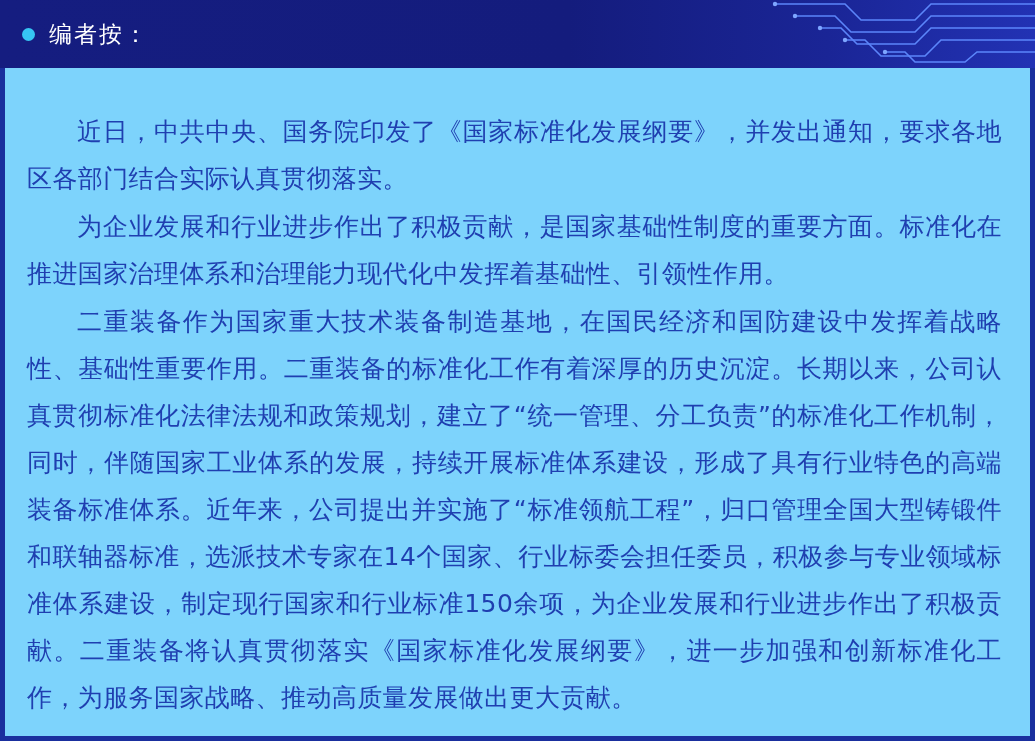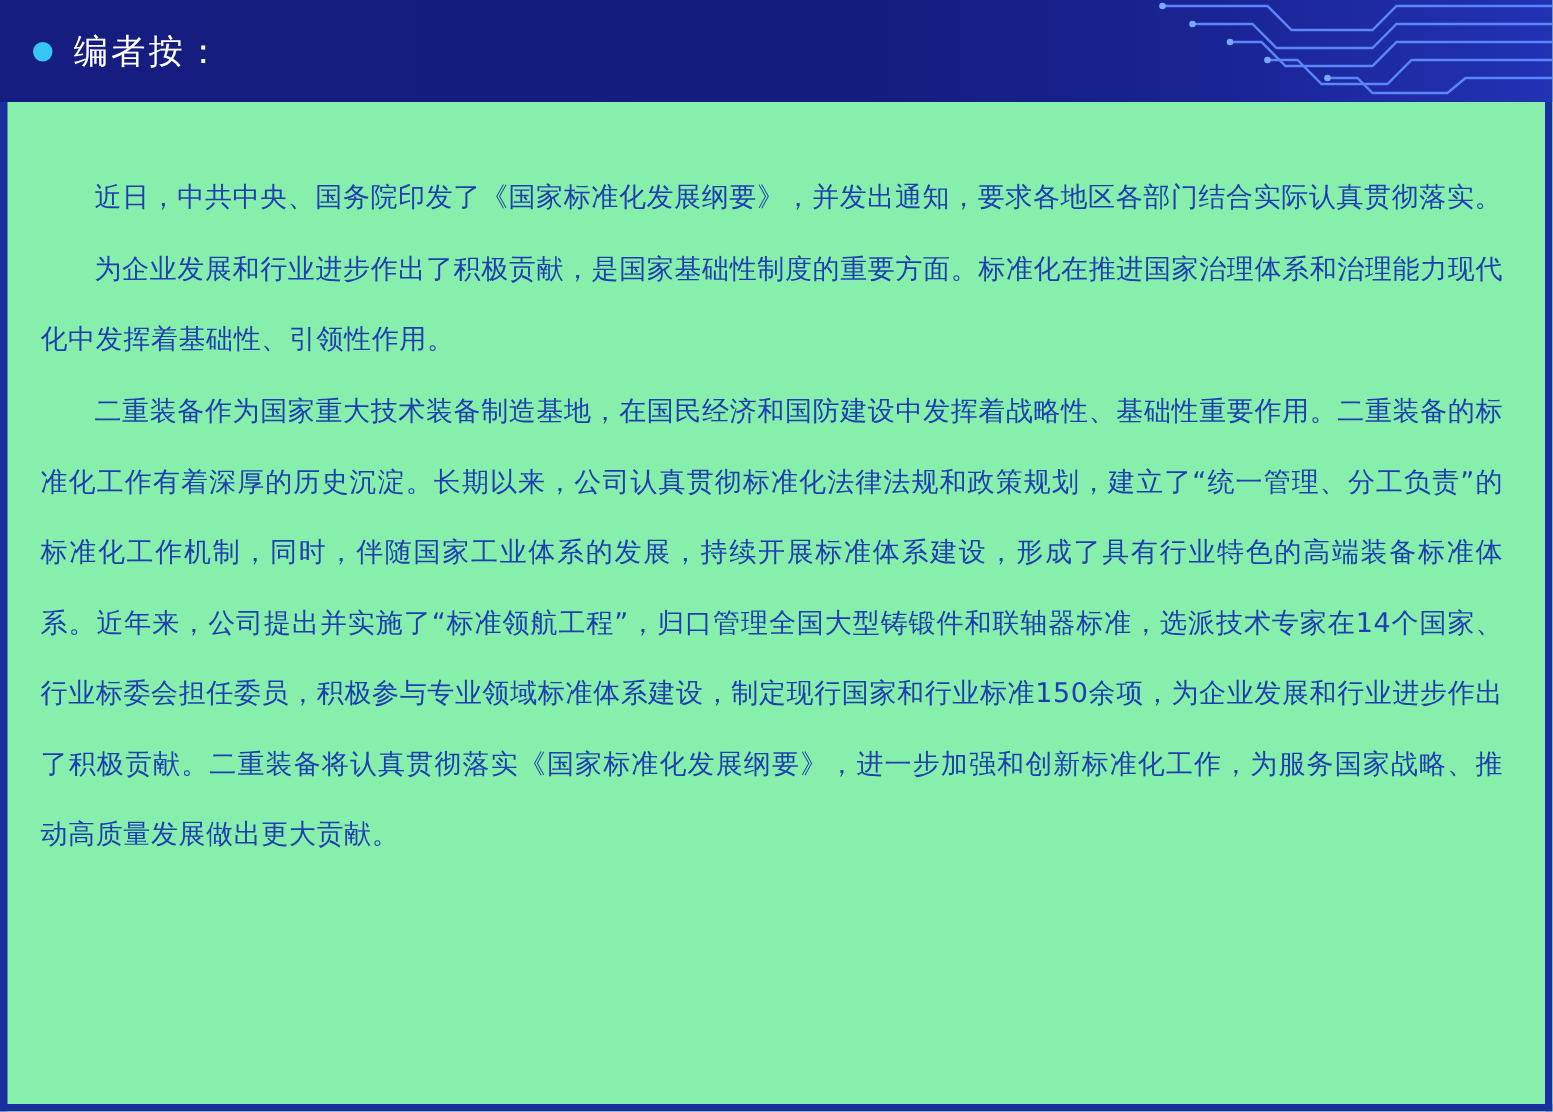--- a/index.html
+++ b/index.html
@@ -10,21 +10,21 @@
     width: 1035px;
     height: 741px;
     background: #eef2fb;
     font-family: "Liberation Sans", sans-serif;
     overflow: hidden;
   }
   .page {
     position: relative;
     width: 1035px;
     height: 741px;
-    background: #86efac;
+    background: #7dd3fc;
     box-sizing: border-box;
     border-left: 5px solid #1a2f9e;
     border-right: 5px solid #1a2f9e;
     border-bottom: 5px solid #1a2f9e;
   }
   
   .header {
     position: absolute;
     left: -5px;
     top: 0;
@@ -69,21 +69,21 @@
     position: absolute;
     left: 0;
     top: 68px;
     right: 0;
     bottom: 0;
     padding: 40px 28px 10px 22px;
     box-sizing: border-box;
   }
   .para {
     color: #1f3fb0;
-    font-size: 18px;
+    font-size: 25px;
     line-height: 47px;
     text-indent: 2em;
     margin: 0 0 1px 0;
     text-align: justify;
     font-family: "DejaVu Sans", "Liberation Sans", sans-serif;
     letter-spacing: 0.4px;
   }
 </style>
 </head>
 <body>

